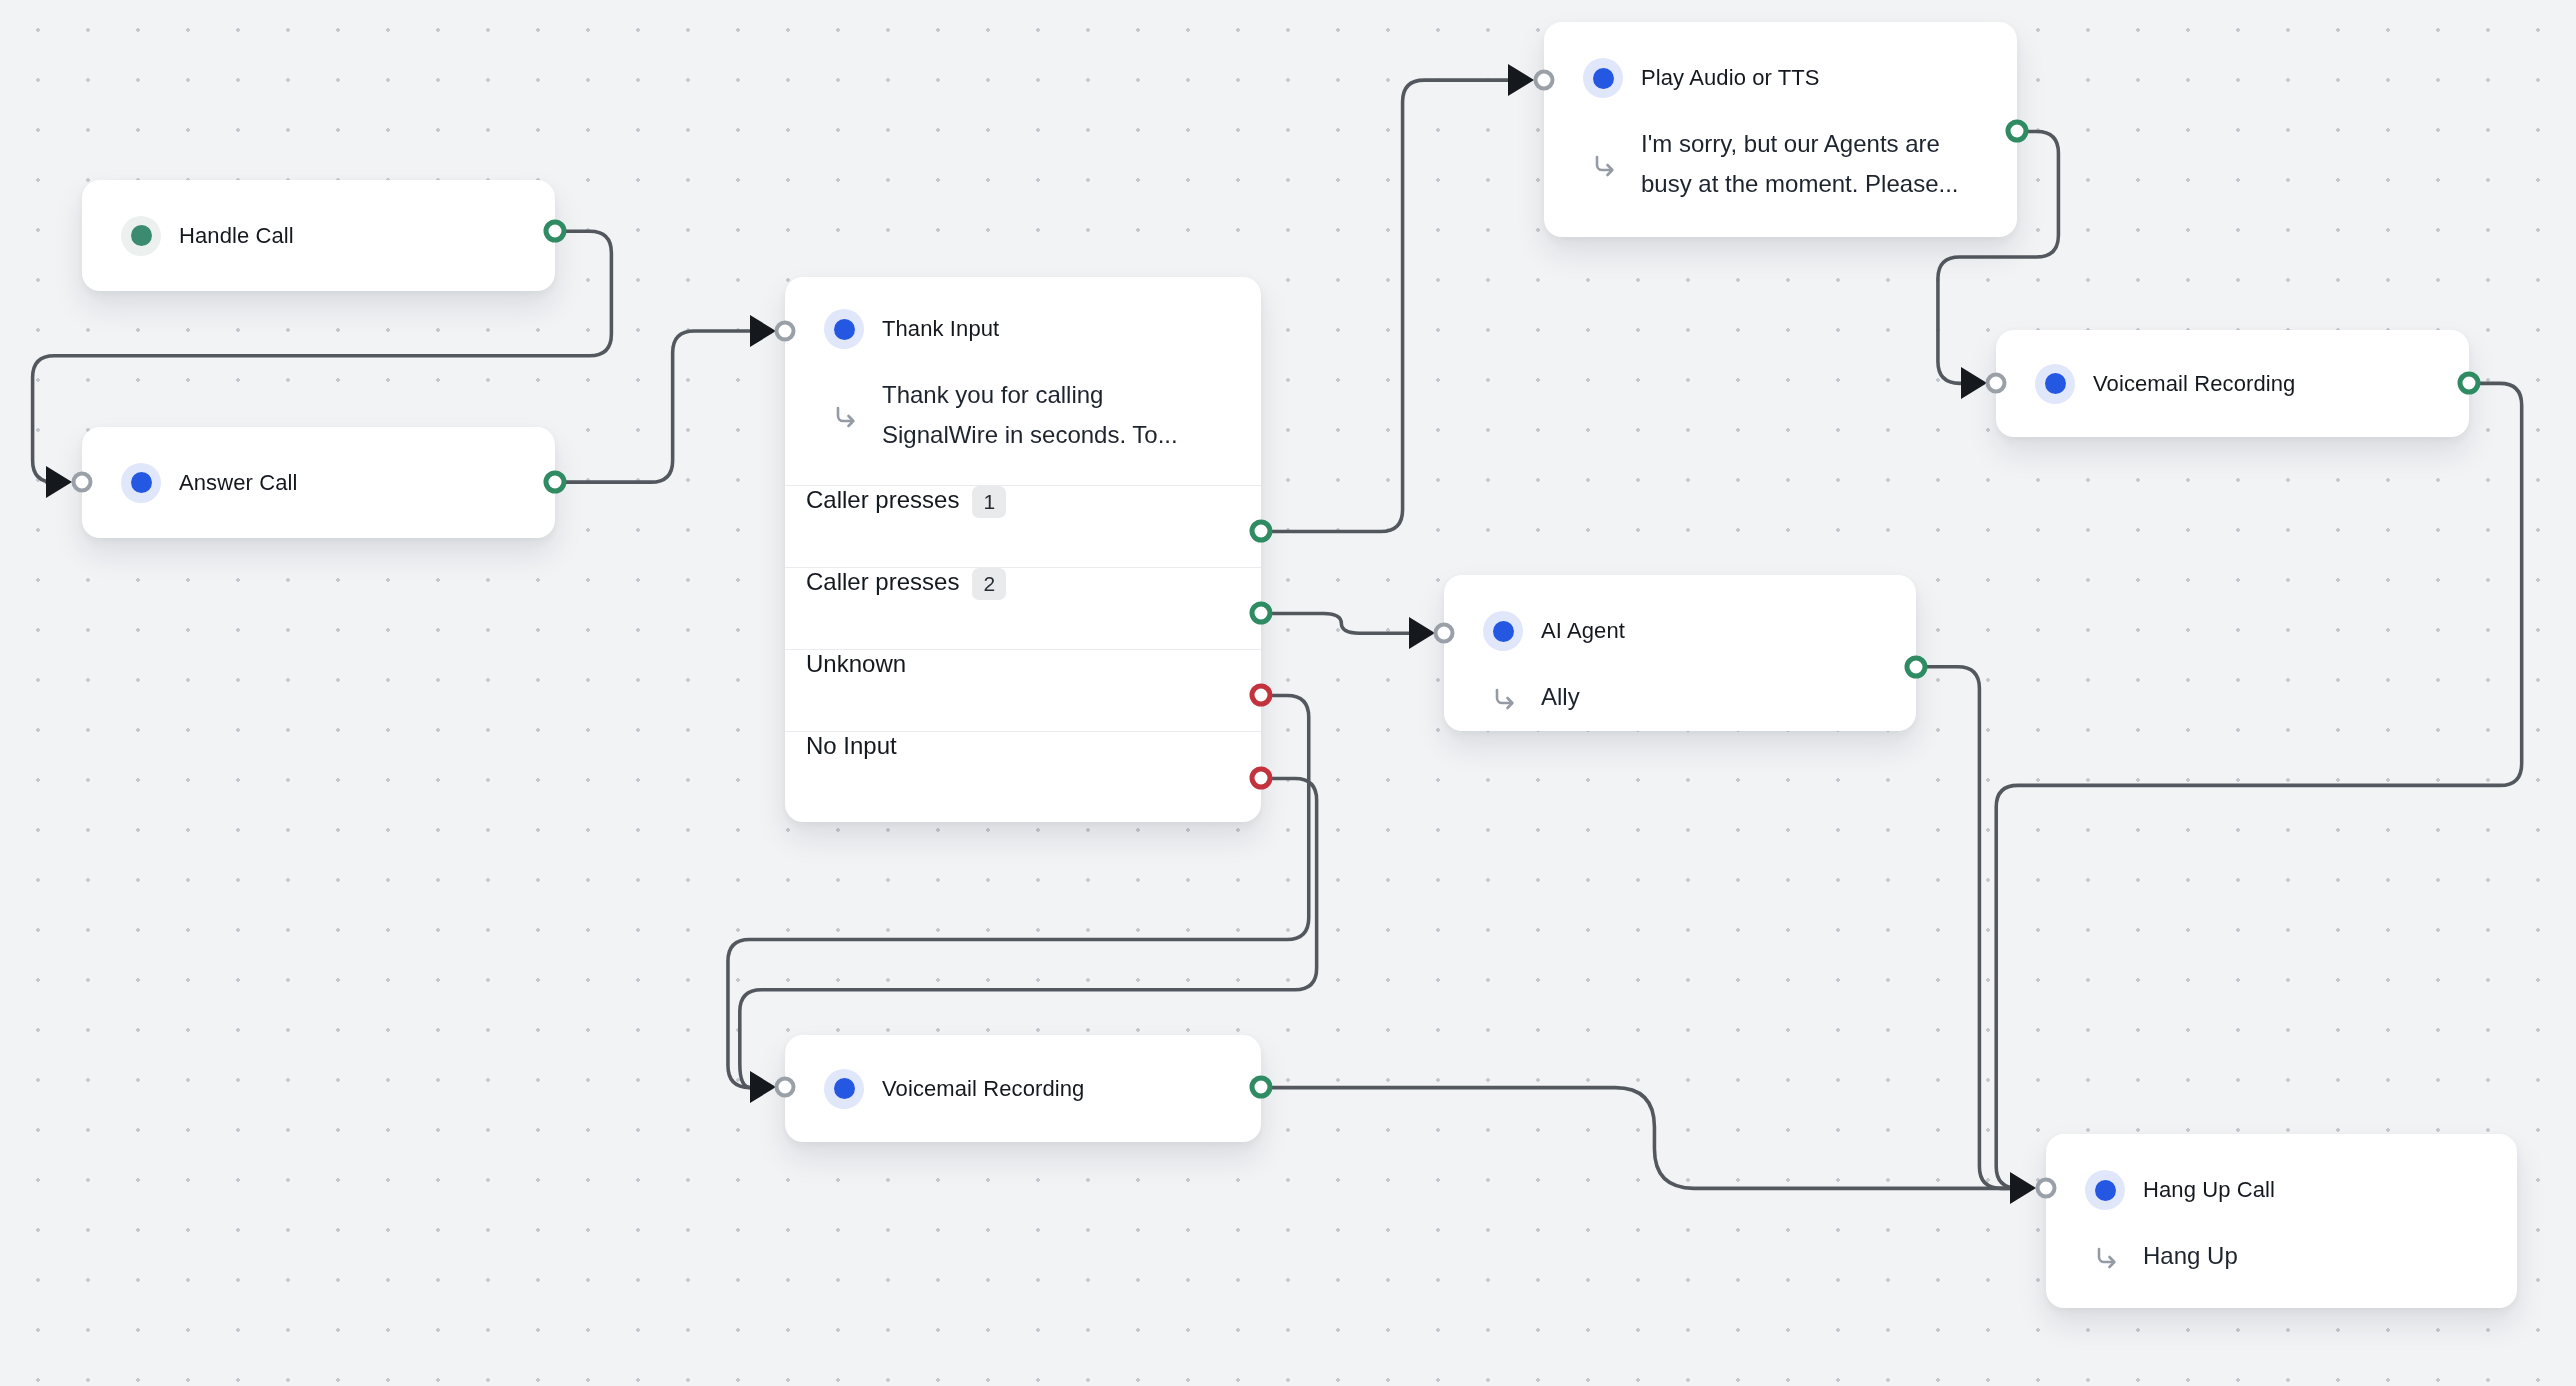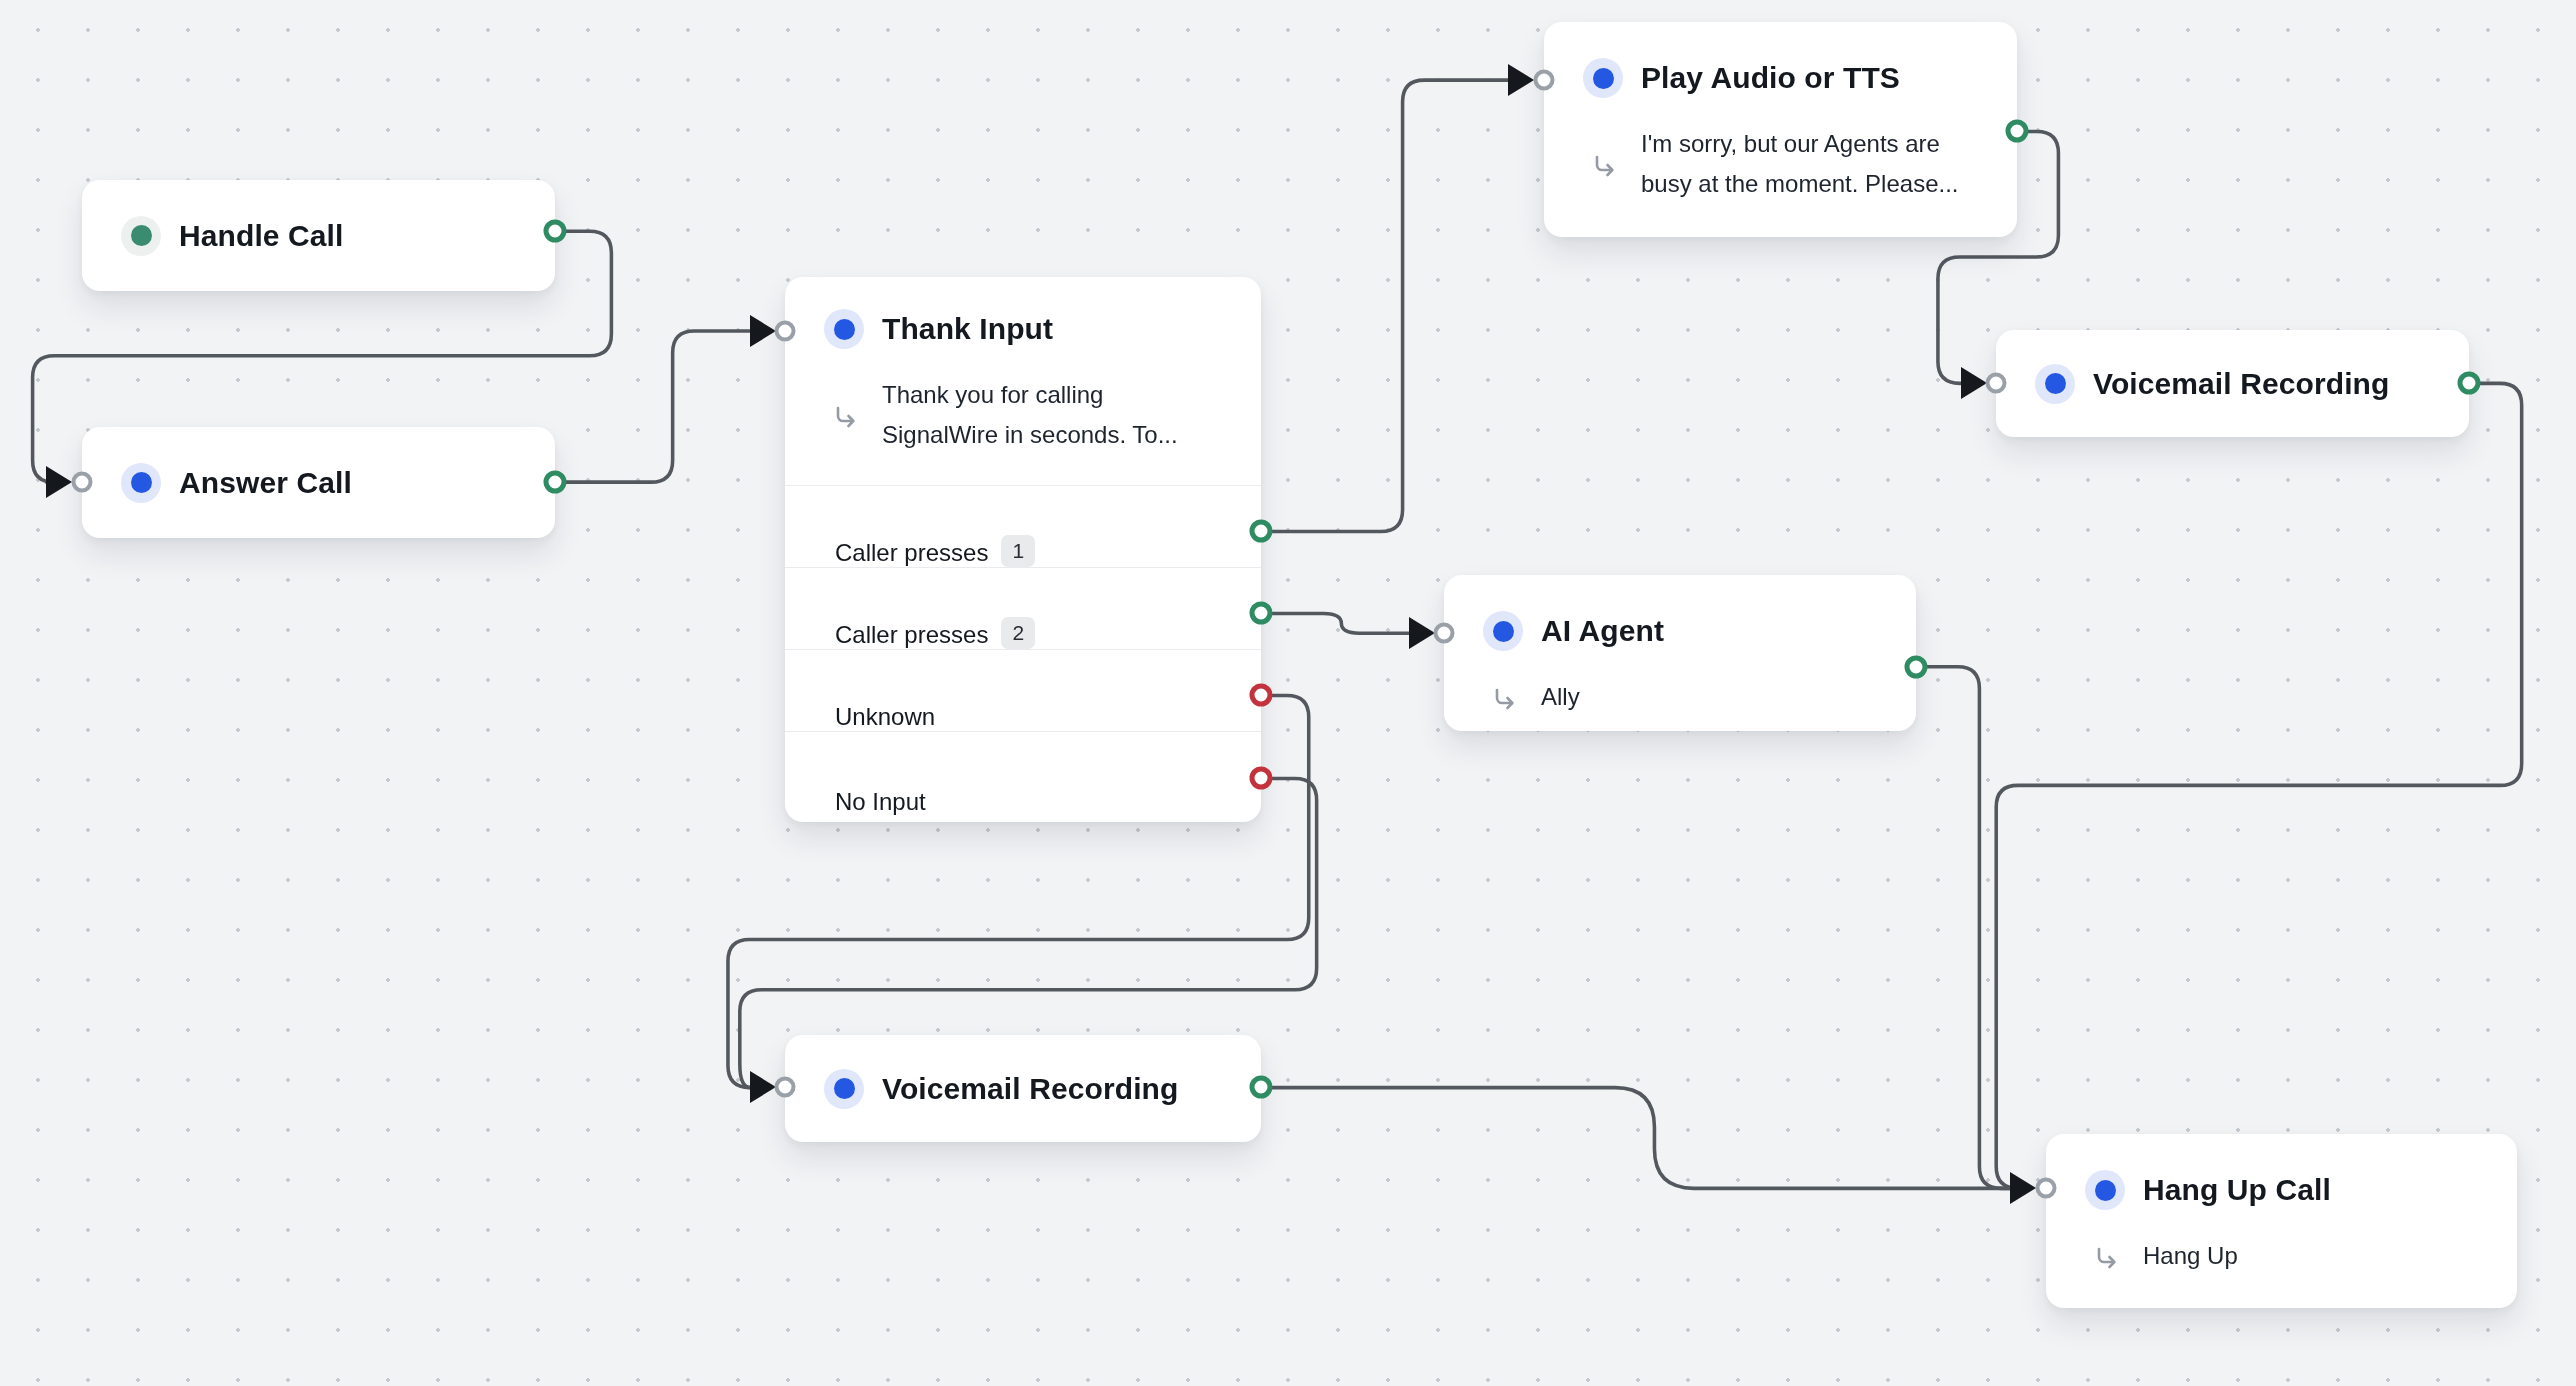--- a/index.html
+++ b/index.html
@@ -32,26 +32,26 @@
   .head{display:flex;align-items:center}
   .node.rich{padding:36px 0 0 39px}
   .node.gather{padding:0}
   .gather .header{padding:32px 0 0 39px}
   .dot-halo{width:40px;height:40px;border-radius:50%;display:inline-flex;align-items:center;justify-content:center;flex:0 0 auto}
   .dot-halo.blue{background:var(--icon-blue-halo)}
   .dot-halo.green{background:var(--icon-green-halo)}
   .dot-halo .dot{width:21px;height:21px;border-radius:50%}
   .dot-halo.blue .dot{background:var(--icon-blue)}
   .dot-halo.green .dot{background:var(--icon-green)}
-  .title{margin-left:18px;font-size:30px;font-weight:700;color:var(--title);letter-spacing:0.1px}
+  .title{margin-left:18px;font-size:22px;font-weight:400;color:var(--title);letter-spacing:0.1px}
   .subrow{display:flex;align-items:center;margin-top:26px}
   .subrow .elbow{flex:0 0 auto;margin-left:7px;width:28px;height:28px;margin-top:5px}
   .subrow .subtext{margin-left:23px;font-size:24px;line-height:40px;color:var(--subtext)}
   .rows{margin-top:30px}
-  .grow{height:82px;display:flex;align-items:flex-end;padding-left:50px;border-top:1.5px solid var(--divider)}
+  .grow{height:82px;display:flex;align-items:flex-start;padding-left:21px;border-top:1.5px solid var(--divider)}
   .grow:last-child{border-bottom-left-radius:18px;border-bottom-right-radius:18px;height:85px}
   .rlabel{font-size:24px;color:var(--title)}
   .badge{margin-left:13px;background:var(--badge-bg);color:var(--badge-text);font-size:21px;line-height:30px;padding:1px 11px;border-radius:7px}
 
   .out-port{position:absolute;z-index:3;width:23px;height:23px;border-radius:50%;background:#fff;border:5px solid var(--port-success);transform:translate(-50%,-50%)}
   .out-port.error{border-color:var(--port-error)}
   .in-port{position:absolute;z-index:3;width:21px;height:21px;border-radius:50%;background:#fff;border:4.4px solid var(--port-input-ring);transform:translate(-50%,-50%)}
   .in-arrow{position:absolute;z-index:2;width:0;height:0;border-top:16px solid transparent;border-bottom:16px solid transparent;border-left:26px solid var(--arrow);transform:translate(0,-50%)}
 </style>
 </head>

